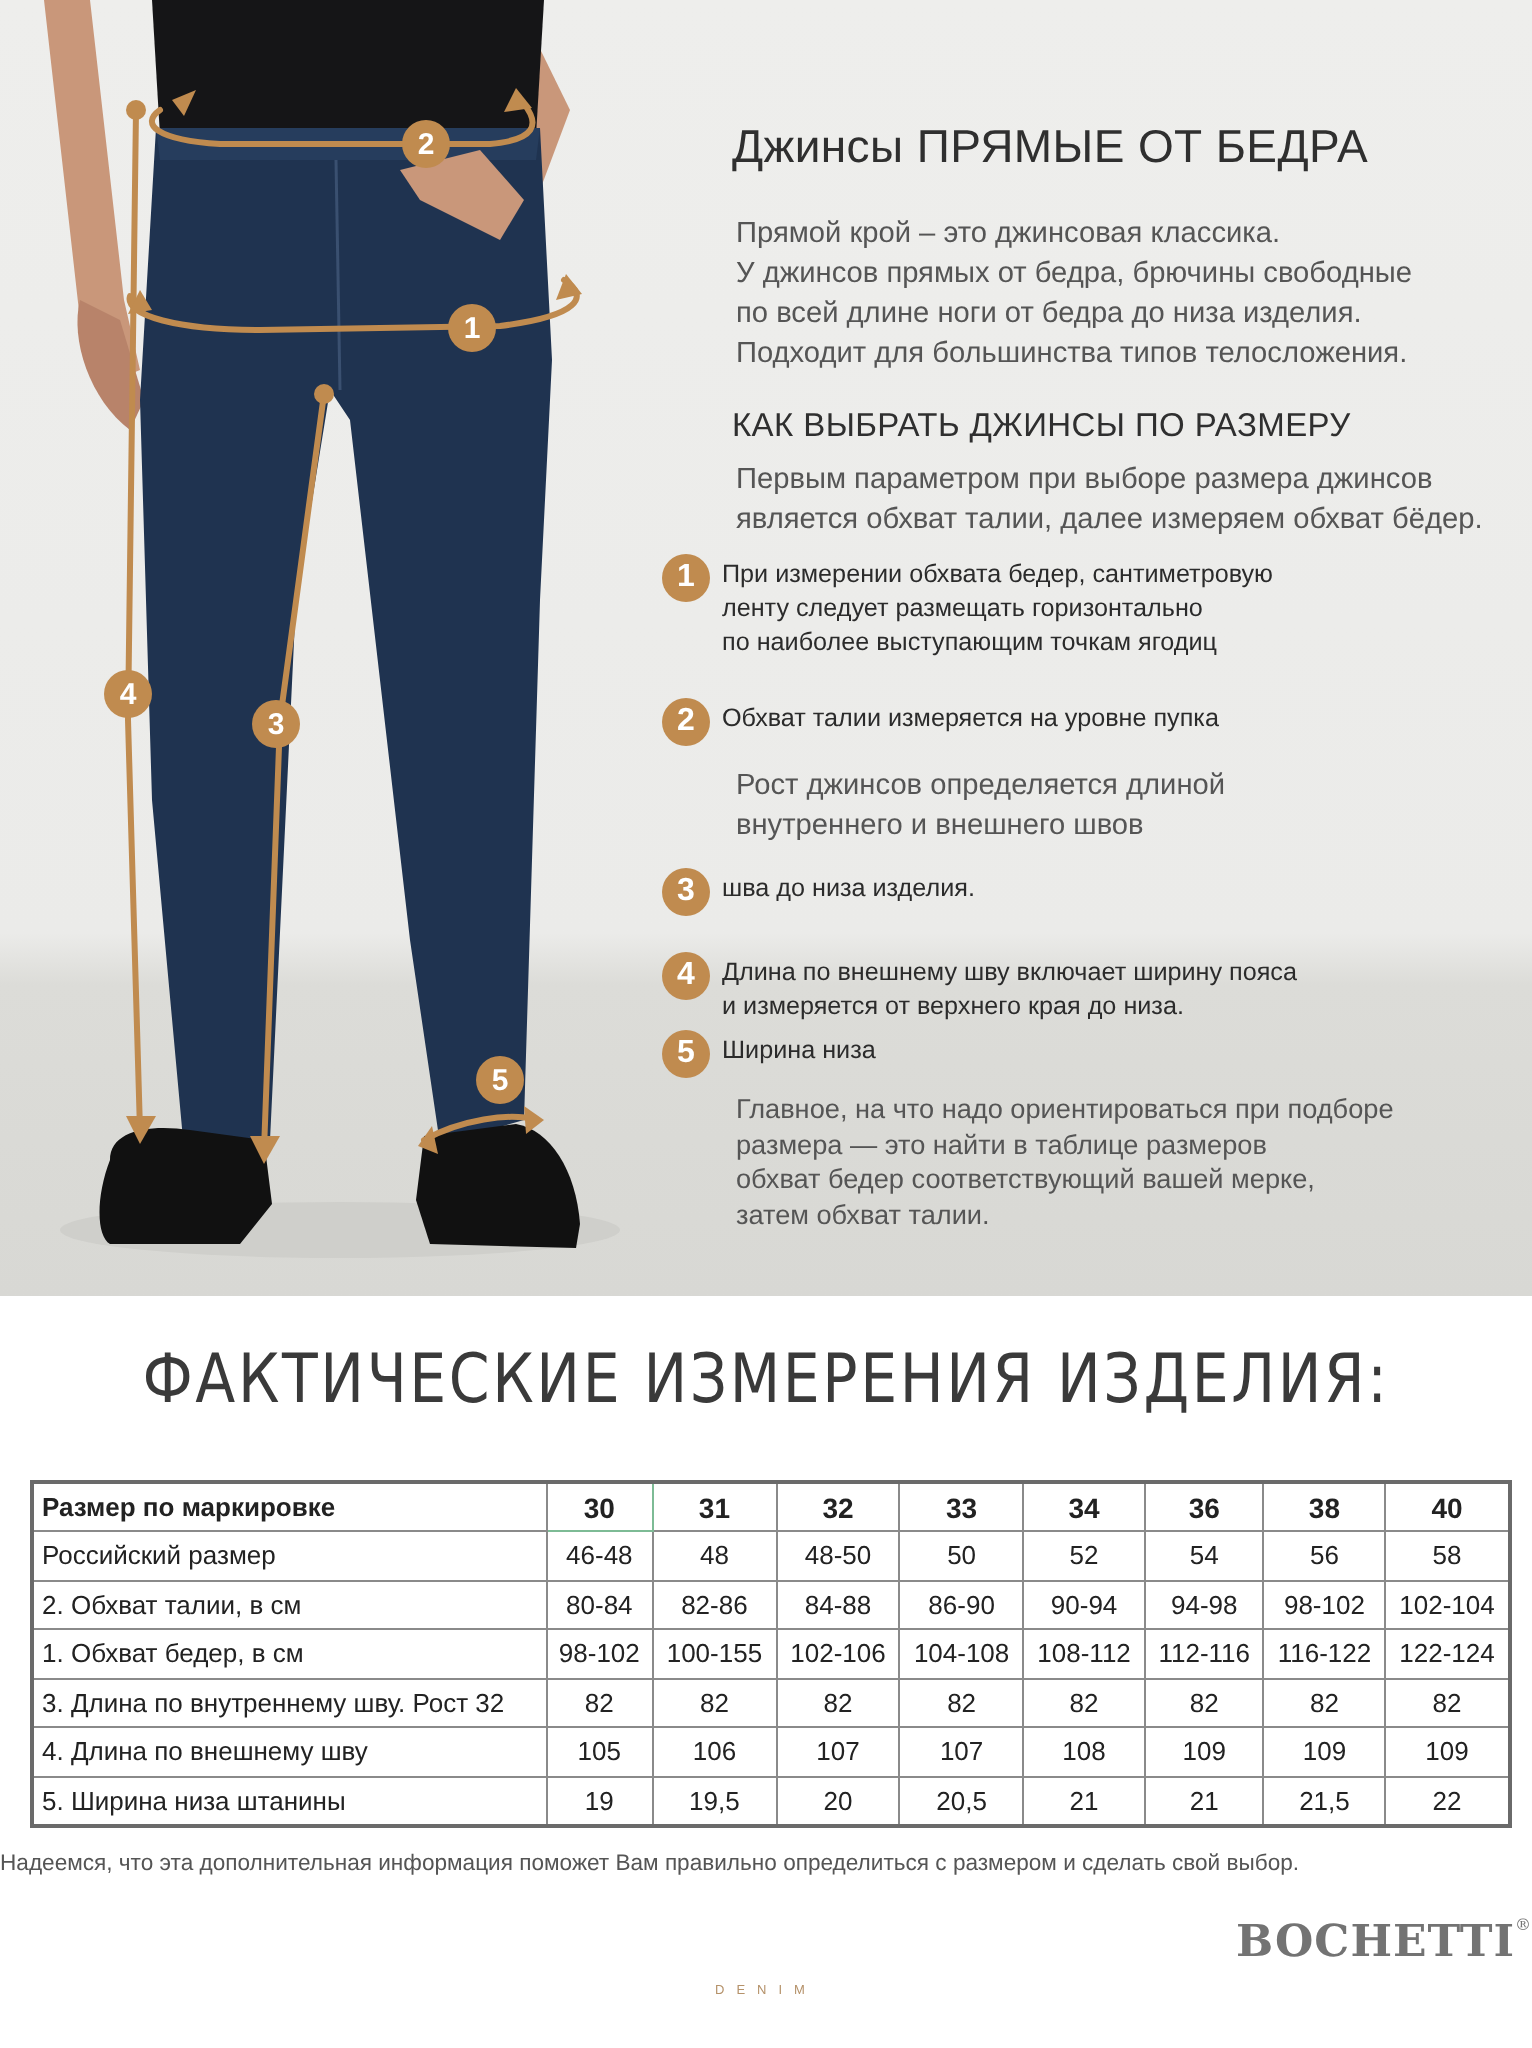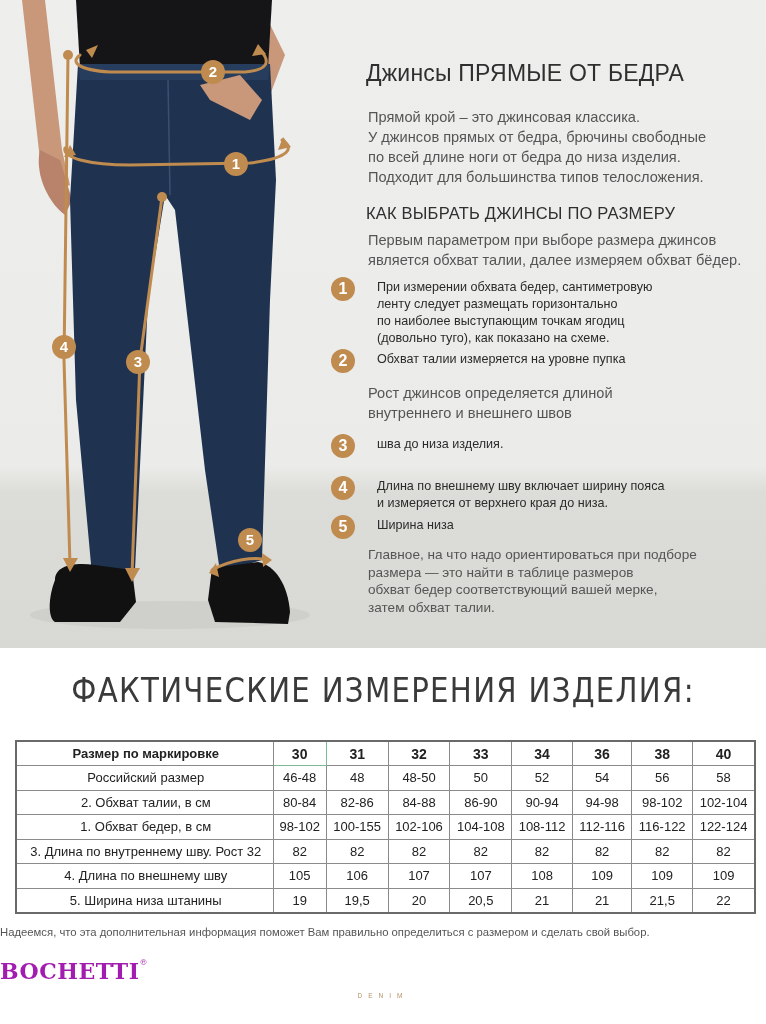--- a/index.html
+++ b/index.html
@@ -7,35 +7,35 @@
   .hero{position:absolute;left:0;top:0;width:766px;height:648px;background:linear-gradient(180deg,#eeeeec 0%,#ebebe9 72%,#dcdcd8 76%,#d8d8d4 100%);overflow:hidden}
   .figure{position:absolute;left:0;top:0;width:340px;height:648px}
   .txt{position:absolute;left:0;top:0;width:766px;height:648px}
   .h1{position:absolute;left:366px;top:60px;font-size:23px;color:#2f2f2f;letter-spacing:0.2px}
   .intro{position:absolute;left:368px;top:107px;font-size:14.6px;line-height:20px;color:#555}
   .intro div{white-space:nowrap}
   .h2{position:absolute;left:366px;top:204px;font-size:16.5px;color:#2f2f2f;letter-spacing:0.2px}
   .p1{position:absolute;left:368px;top:230px;font-size:14.6px;line-height:20px;color:#555;white-space:nowrap}
   .step{position:absolute;left:331px;display:flex;align-items:flex-start}
   .badge{width:24px;height:24px;border-radius:50%;background:#c08b4f;color:#fff;font-weight:bold;font-size:16px;display:flex;align-items:center;justify-content:center;flex:none;margin-top:-2px}
-  .step .st{margin-left:22px;font-size:12.6px;line-height:17px;color:#2b2b2b}
+  .step .st{margin-left:6px;font-size:12.6px;line-height:17px;color:#2b2b2b}
   .step .st div{white-space:nowrap}
   .p2{position:absolute;left:368px;top:383px;font-size:14.6px;line-height:20px;color:#555}
   .p3{position:absolute;left:368px;top:546px;font-size:13.6px;line-height:17.5px;color:#555}
   .p2 div,.p3 div{white-space:nowrap}
   .title2{position:absolute;left:0;width:766px;top:670px;text-align:center;font-size:34px;font-weight:normal;color:#3a3a3a;letter-spacing:1.5px;font-family:"DejaVu Sans",sans-serif;transform:scaleX(0.86)}
   table.sizes{position:absolute;left:15px;top:740px;width:741px;border-collapse:collapse;font-size:13px;color:#222}
   table.sizes td,table.sizes th{border:1px solid #8a8a8a;height:24.5px;text-align:center;padding:0 2px}
   table.sizes th{font-weight:bold;font-size:14px}
-  table.sizes td.lbl,table.sizes th.lbl{text-align:center;padding-left:4px;width:257px}
+  table.sizes td.lbl,table.sizes th.lbl{text-align:left;padding-left:4px;width:257px}
   table.sizes th.lbl{font-size:13px}
   table.sizes th.hl{border:1.5px solid #7dbb95}
   table.sizes{border:2px solid #6a6a6a}
   .note{position:absolute;left:0;width:766px;top:926px;font-size:11.3px;color:#555}
-  .logo{position:absolute;left:0;width:766px;top:958px;text-align:left;font-family:"DejaVu Serif","Liberation Serif",serif;font-weight:bold;font-size:22px;color:#a21caf;letter-spacing:0.5px}
+  .logo{position:absolute;left:0;width:766px;top:958px;text-align:right;font-family:"DejaVu Serif","Liberation Serif",serif;font-weight:bold;font-size:22px;color:#737373;letter-spacing:0.5px}
   .logo sup{font-size:8px;font-weight:normal;vertical-align:top}
   .sub{position:absolute;left:0;width:766px;top:992px;text-align:center;font-size:6.5px;color:#b5926a;letter-spacing:6px}
 </style>
 </head>
 <body>
 
 <div class="hero">
 
   <svg class="figure" viewBox="0 0 340 648" width="340" height="648">
 
@@ -107,21 +107,20 @@
       <div>Первым параметром при выборе размера джинсов</div>
       <div>является обхват талии, далее измеряем обхват бёдер.</div>
     </div>
 
     <div class="step" style="top:279px">
       <span class="badge">1</span>
       <div class="st">
         <div>При измерении обхвата бедер, сантиметровую</div>
         <div>ленту следует размещать горизонтально</div>
         <div>по наиболее выступающим точкам ягодиц</div>
-        <div>(довольно туго), как показано на схеме.</div>
       </div>
     </div>
     <div class="step" style="top:351px">
       <span class="badge">2</span>
       <div class="st">
         <div>Обхват талии измеряется на уровне пупка</div>
       </div>
     </div>
 
     <div class="p2">

